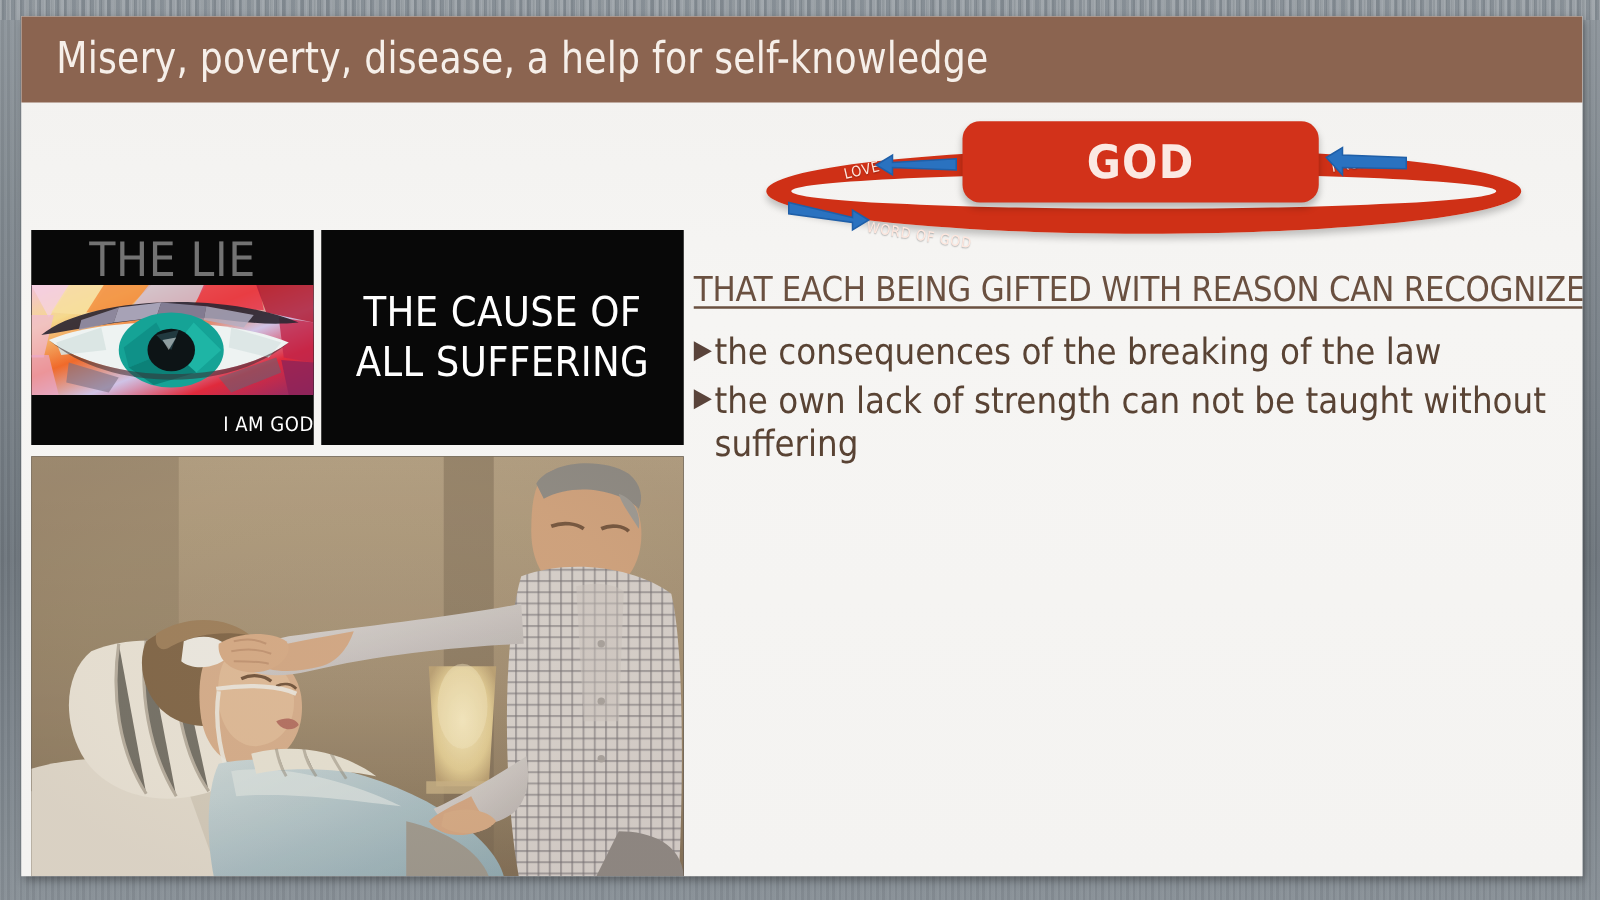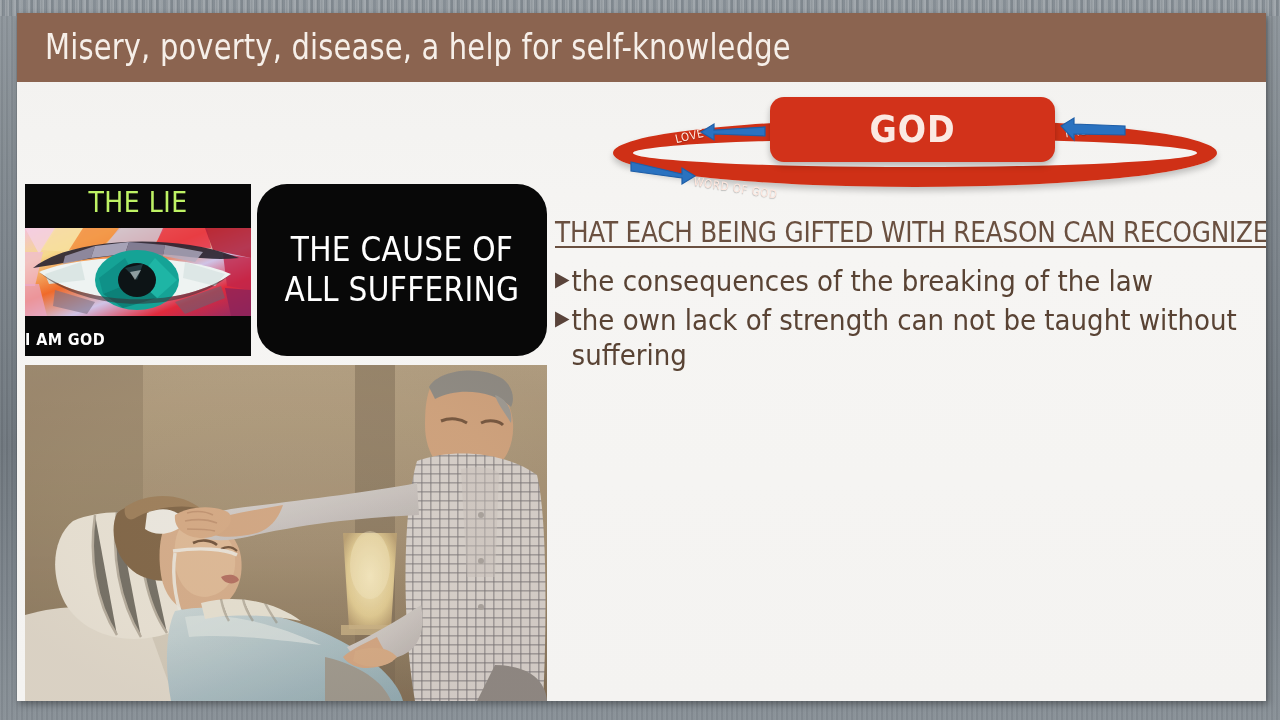--- a/index.html
+++ b/index.html
@@ -139,59 +139,57 @@
     width: 226px;
     height: 172px;
     background: #080808;
     overflow: hidden;
   }
   #lie-title {
     position: absolute;
     left: 0; top: 2px;
     width: 226px;
     text-align: center;
-    color: #bef264;
-    font-size: 28px;
+    color: #737373;
+    font-size: 38px;
     font-weight: 400;
     letter-spacing: .5px;
     font-family: "DejaVu Sans Condensed", "Liberation Sans Narrow", "Liberation Sans", sans-serif;
   }
   #eye-image {
     position: absolute;
     left: 0;
     top: 44px;
     width: 226px;
     height: 88px;
     overflow: hidden;
     background: #1a1420;
   }
   #lie-sub {
     position: absolute;
     left: 0; bottom: 7px;
     width: 226px;
-    text-align: left;
+    text-align: right;
     color: #ffffff;
     font-size: 16px;
     letter-spacing: .4px;
     font-family: "DejaVu Sans Condensed", "Liberation Sans Narrow", "Liberation Sans", sans-serif;
-    font-weight: bold;
   }
 
   #cause-box {
     position: absolute;
     left: 240px;
     top: 171px;
     width: 290px;
     height: 172px;
     background: #080808;
     display: flex;
     align-items: center;
     justify-content: center;
     text-align: center;
-    border-radius: 30px;
   }
   #cause-text {
     color: #ffffff;
     font-size: 33px;
     line-height: 1.22;
     font-weight: 400;
     letter-spacing: .3px;
     font-family: "DejaVu Sans Condensed", "Liberation Sans Narrow", "Liberation Sans", sans-serif;
     white-space: pre-line;
   }

